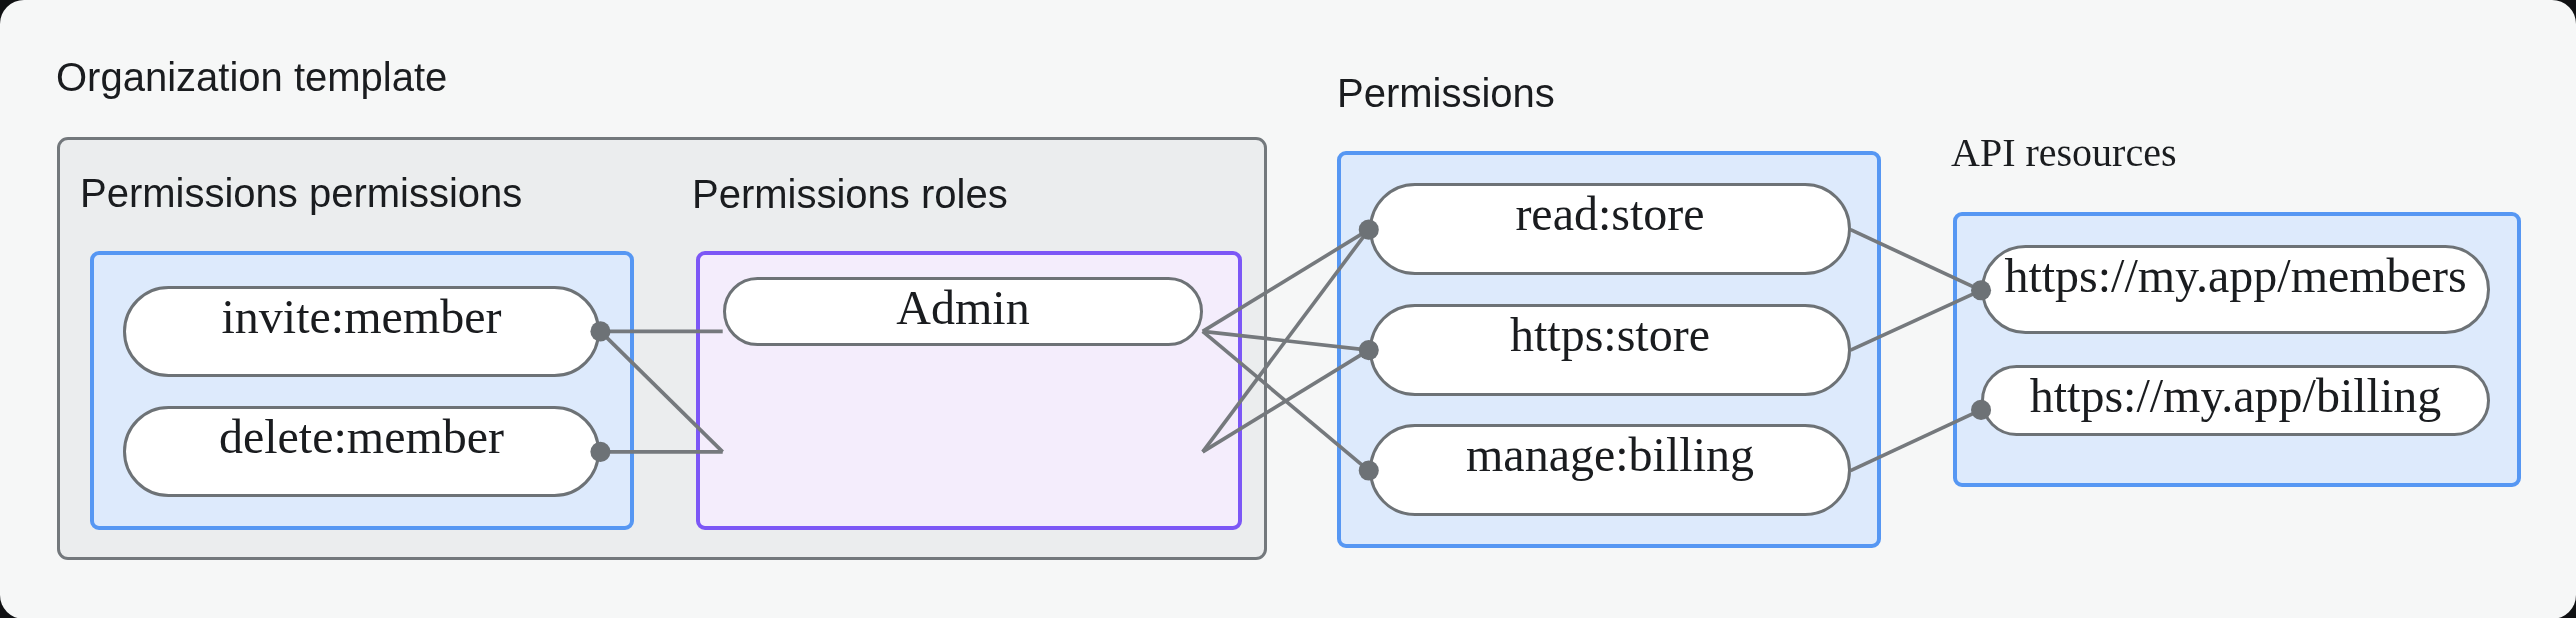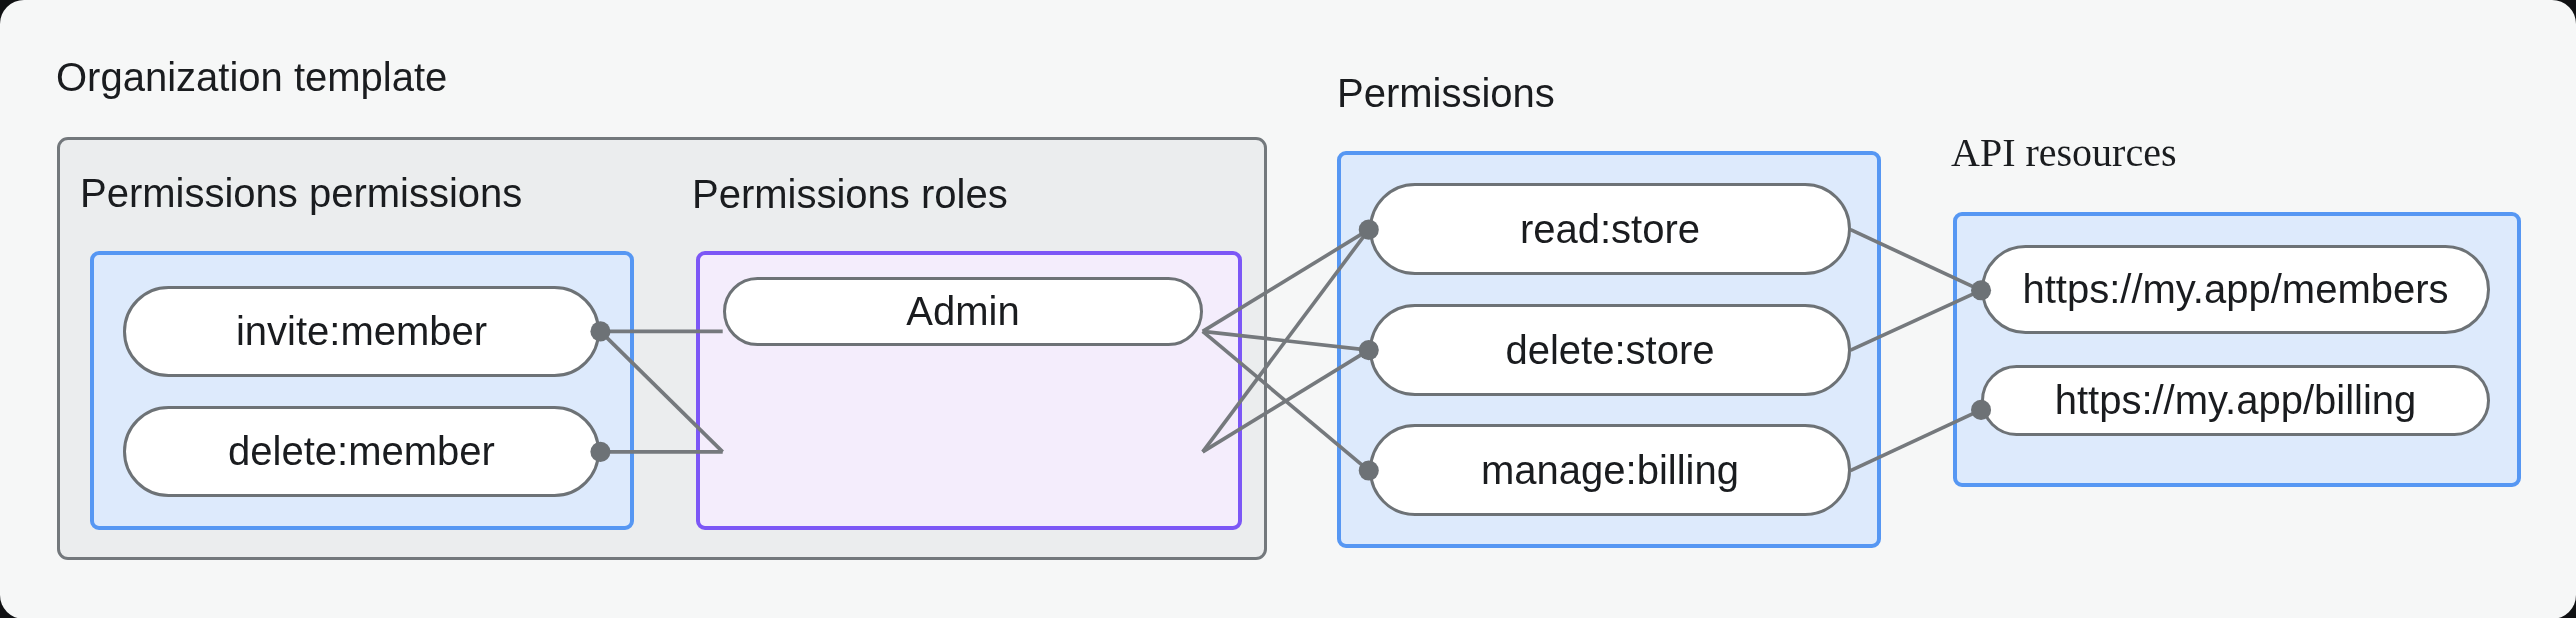--- a/index.html
+++ b/index.html
@@ -60,23 +60,24 @@
   .box-org-permissions{left:90px;top:251px;width:544px;height:279px;}
   .box-org-roles{left:696px;top:251px;width:546px;height:279px;}
   .box-permissions{left:1337px;top:151px;width:544px;height:397px;}
   .box-api{left:1953px;top:212px;width:568px;height:275px;}
 
   .pill{
     position:absolute;box-sizing:border-box;z-index:2;
     background:var(--c-pill-fill);
     border:3.7px solid var(--c-pill-border);
     border-radius:912px;
-    display:flex;align-items:center;justify-content:center;
-    font-size:40px;color:var(--c-text);
+    display:flex;align-items:flex-start;justify-content:center;
+    font-size:48px;color:var(--c-text);
     white-space:nowrap;
+    font-family:Liberation Serif, serif;
   }
   .pill-invite{left:123px;top:286px;width:477px;height:91px;}
   .pill-delete{left:123px;top:406px;width:477px;height:91px;}
   .pill-admin{left:723px;top:277px;width:480px;height:69px;}
   .pill-member{left:723px;top:406px;width:480px;height:91px;}
   .pill-read{left:1369px;top:183px;width:482px;height:92px;}
   .pill-update{left:1369px;top:304px;width:482px;height:92px;}
   .pill-manage{left:1369px;top:424px;width:482px;height:92px;}
   .pill-members{left:1981px;top:245px;width:509px;height:89px;}
   .pill-billing{left:1981px;top:365px;width:509px;height:71px;}
@@ -111,21 +112,21 @@
   <div class="pill pill-delete">
     <span>delete:member</span>
   </div>
   <div class="pill pill-admin">
     <span>Admin</span>
   </div>
   <div class="pill pill-read">
     <span>read:store</span>
   </div>
   <div class="pill pill-update">
-    <span>delete:store</span>
+    <span>https:store</span>
   </div>
   <div class="pill pill-manage">
     <span>manage:billing</span>
   </div>
   <div class="pill pill-members">
     <span>https://my.app/members</span>
   </div>
   <div class="pill pill-billing">
     <span>https://my.app/billing</span>
   </div>

